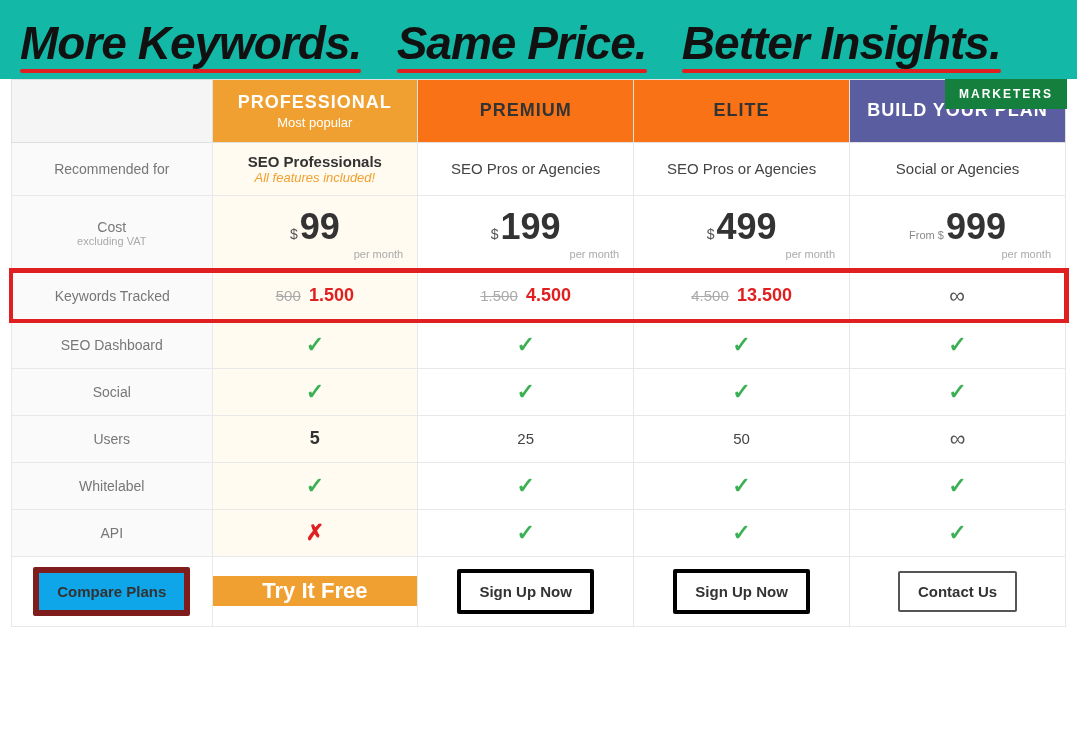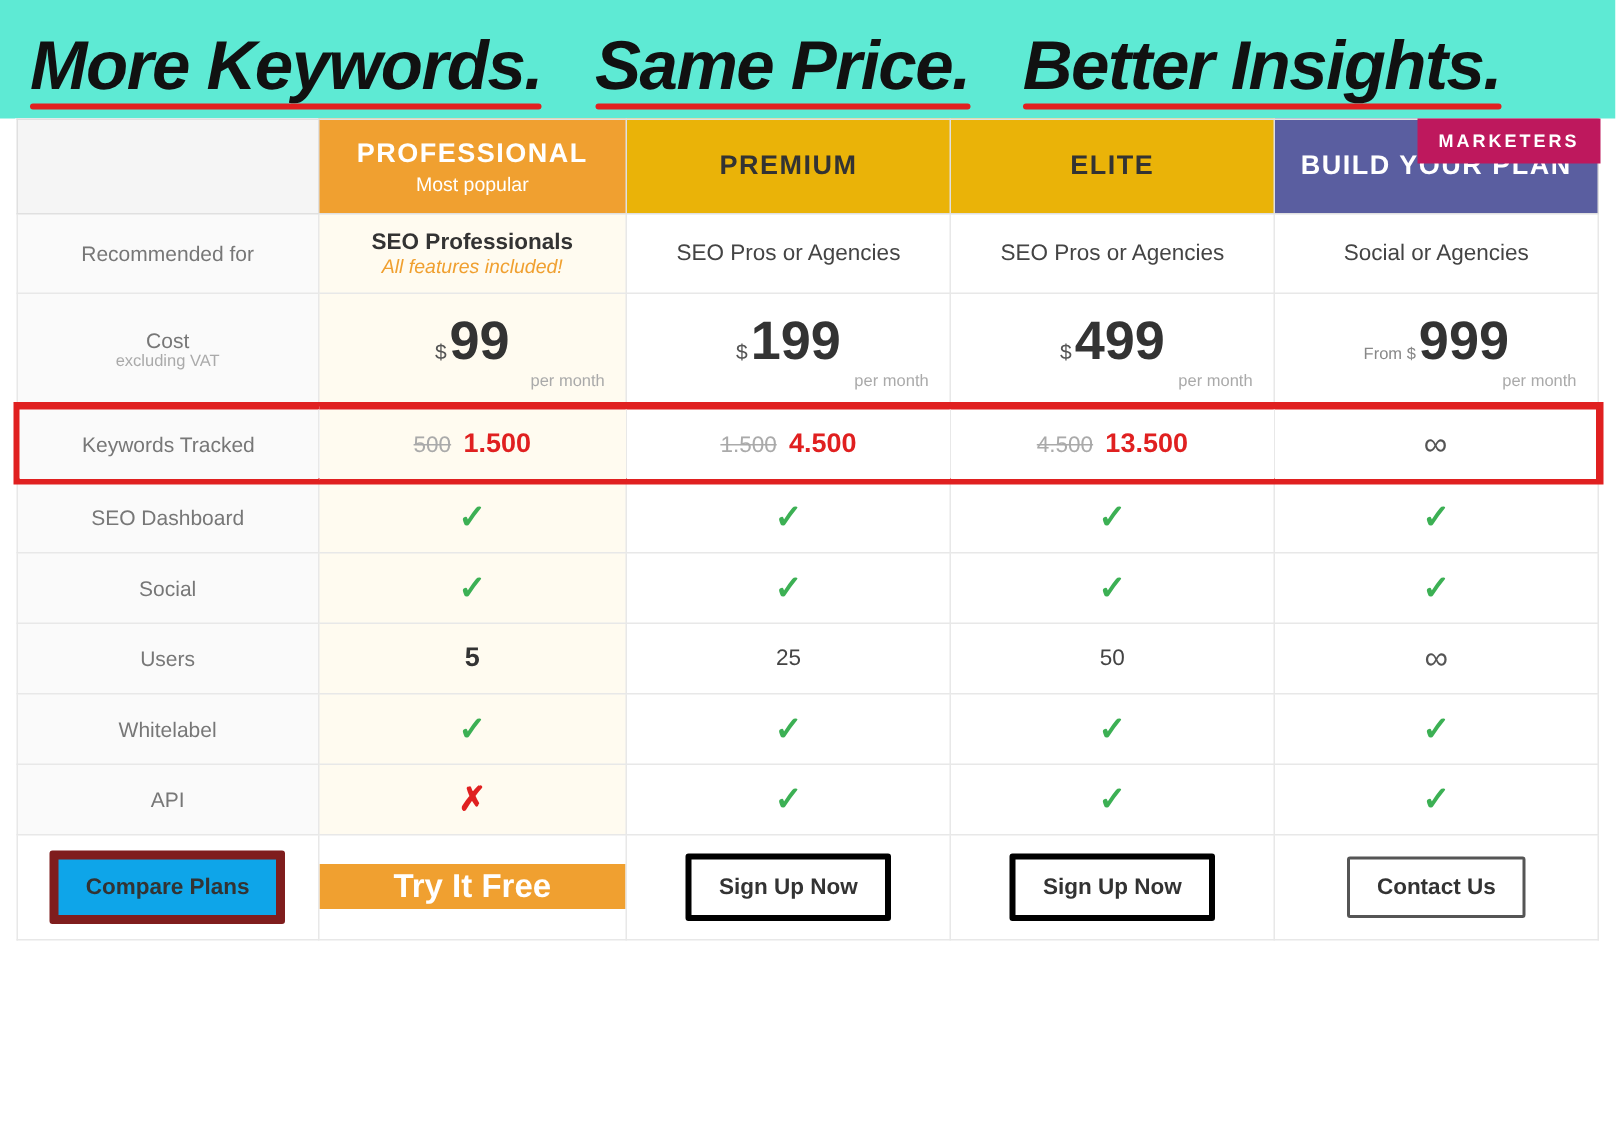--- a/index.html
+++ b/index.html
@@ -6,21 +6,21 @@
     body {
       font-family: Arial, Helvetica, sans-serif;
       background: #fff;
       width: 1077px;
       min-height: 747px;
     }
 
     
     .header {
       padding: 18px 20px 10px 20px;
-      background: #5eead4;
+      background: #14b8a6;
     }
     .header h1 {
       font-size: 46px;
       font-weight: 900;
       font-style: italic;
       color: #111;
       line-height: 1.1;
       letter-spacing: -1px;
     }
     .header h1 .underline-red {
@@ -75,21 +75,21 @@
       letter-spacing: 1px;
       display: block;
     }
     .th-pro .most-popular {
       font-size: 13px;
       font-weight: normal;
       display: block;
       margin-top: 2px;
     }
     .th-premium, .th-elite, .th-build {
-      background: #eab308;
+      background: #f97316;
       color: #333;
       font-size: 18px;
       font-weight: 900;
       letter-spacing: 1px;
       border-bottom: 2px solid #e0e0e0;
     }
     .th-build {
       background: #5a5ea0;
       color: #fff;
     }
@@ -288,21 +288,21 @@
       font-weight: 600;
       cursor: pointer;
       border-radius: 2px;
     }
 
     
     .marketers-badge {
       position: absolute;
       top: 0;
       right: 0;
-      background: #be185d;
+      background: #15803d;
       color: #fff;
       font-size: 12px;
       font-weight: bold;
       letter-spacing: 2px;
       padding: 8px 14px;
       z-index: 10;
     }
 
     .table-container {
       position: relative;

